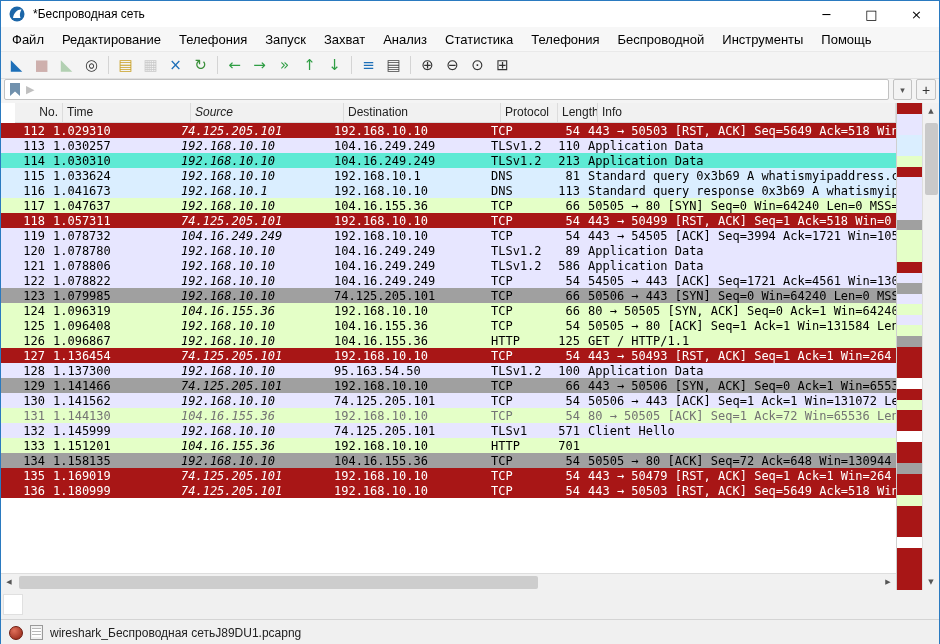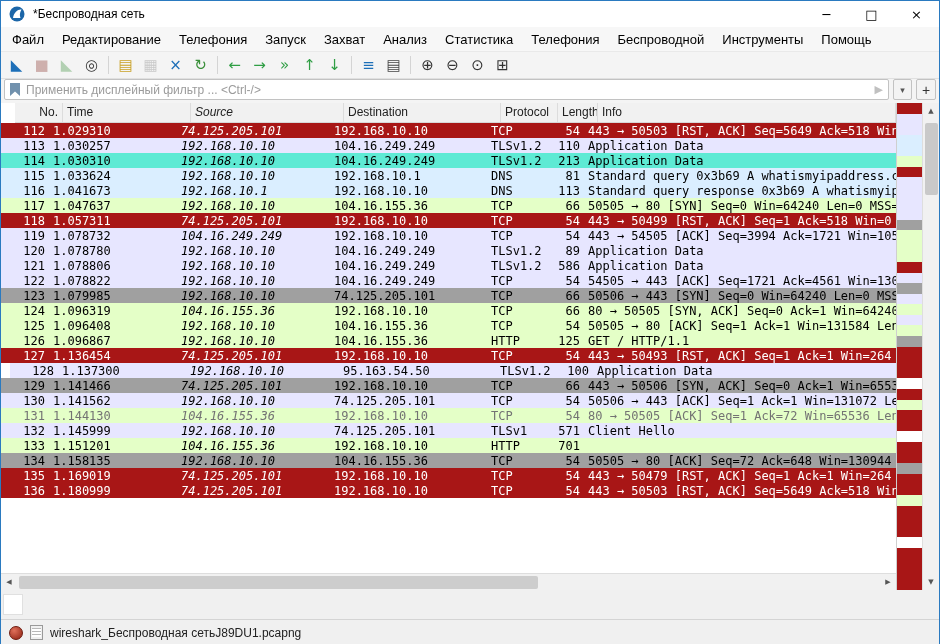--- a/index.html
+++ b/index.html
@@ -143,21 +143,20 @@
       <span class="tb-sep"></span>
       <span class="tb" style="color: rgb(51, 51, 51);">⊕</span>
       <span class="tb" style="color: rgb(51, 51, 51);">⊖</span>
       <span class="tb" style="color: rgb(51, 51, 51);">⊙</span>
       <span class="tb" style="color: rgb(51, 51, 51);">⊞</span>
     </div>
 
   <div class="filterbar">
     <div class="filter-wrap">
       <span class="bookmark-icon"></span>
-      <input class="filter-input" value="" placeholder="Применить дисплейный фильтр ... &lt;Ctrl-/&gt;" style="">
       <span class="apply-arrow">▶</span>
     </div>
     <span class="dropdown-btn">▾</span>
     <span class="add-btn">+</span>
   </div>
 
   <div class="packet-area">
     <div class="table-col">
       <div class="thead">
           <div class="th c-no">No.</div>
@@ -306,21 +305,21 @@
           </div>
           <div class="prow" style="background: rgb(168, 22, 22); color: rgb(255, 255, 255);">
             <div class="cell c-no">127</div>
             <div class="cell c-time">1.136454</div>
             <div class="cell c-src">74.125.205.101</div>
             <div class="cell c-dst">192.168.10.10</div>
             <div class="cell c-proto">TCP</div>
             <div class="cell c-len">54</div>
             <div class="cell c-info">443 → 50493 [RST, ACK] Seq=1 Ack=1 Win=264 Len=0</div>
           </div>
-          <div class="prow" style="background: rgb(231, 230, 255); color: rgb(0, 0, 0); margin-left: 9px;">
+          <div class="prow" style="background: rgb(231, 230, 255); color: rgb(0, 0, 0);">
             <div class="cell c-no">128</div>
             <div class="cell c-time">1.137300</div>
             <div class="cell c-src">192.168.10.10</div>
             <div class="cell c-dst">95.163.54.50</div>
             <div class="cell c-proto">TLSv1.2</div>
             <div class="cell c-len">100</div>
             <div class="cell c-info">Application Data</div>
           </div>
           <div class="prow" style="background: rgb(160, 160, 160); color: rgb(0, 0, 0);">
             <div class="cell c-no">129</div>

